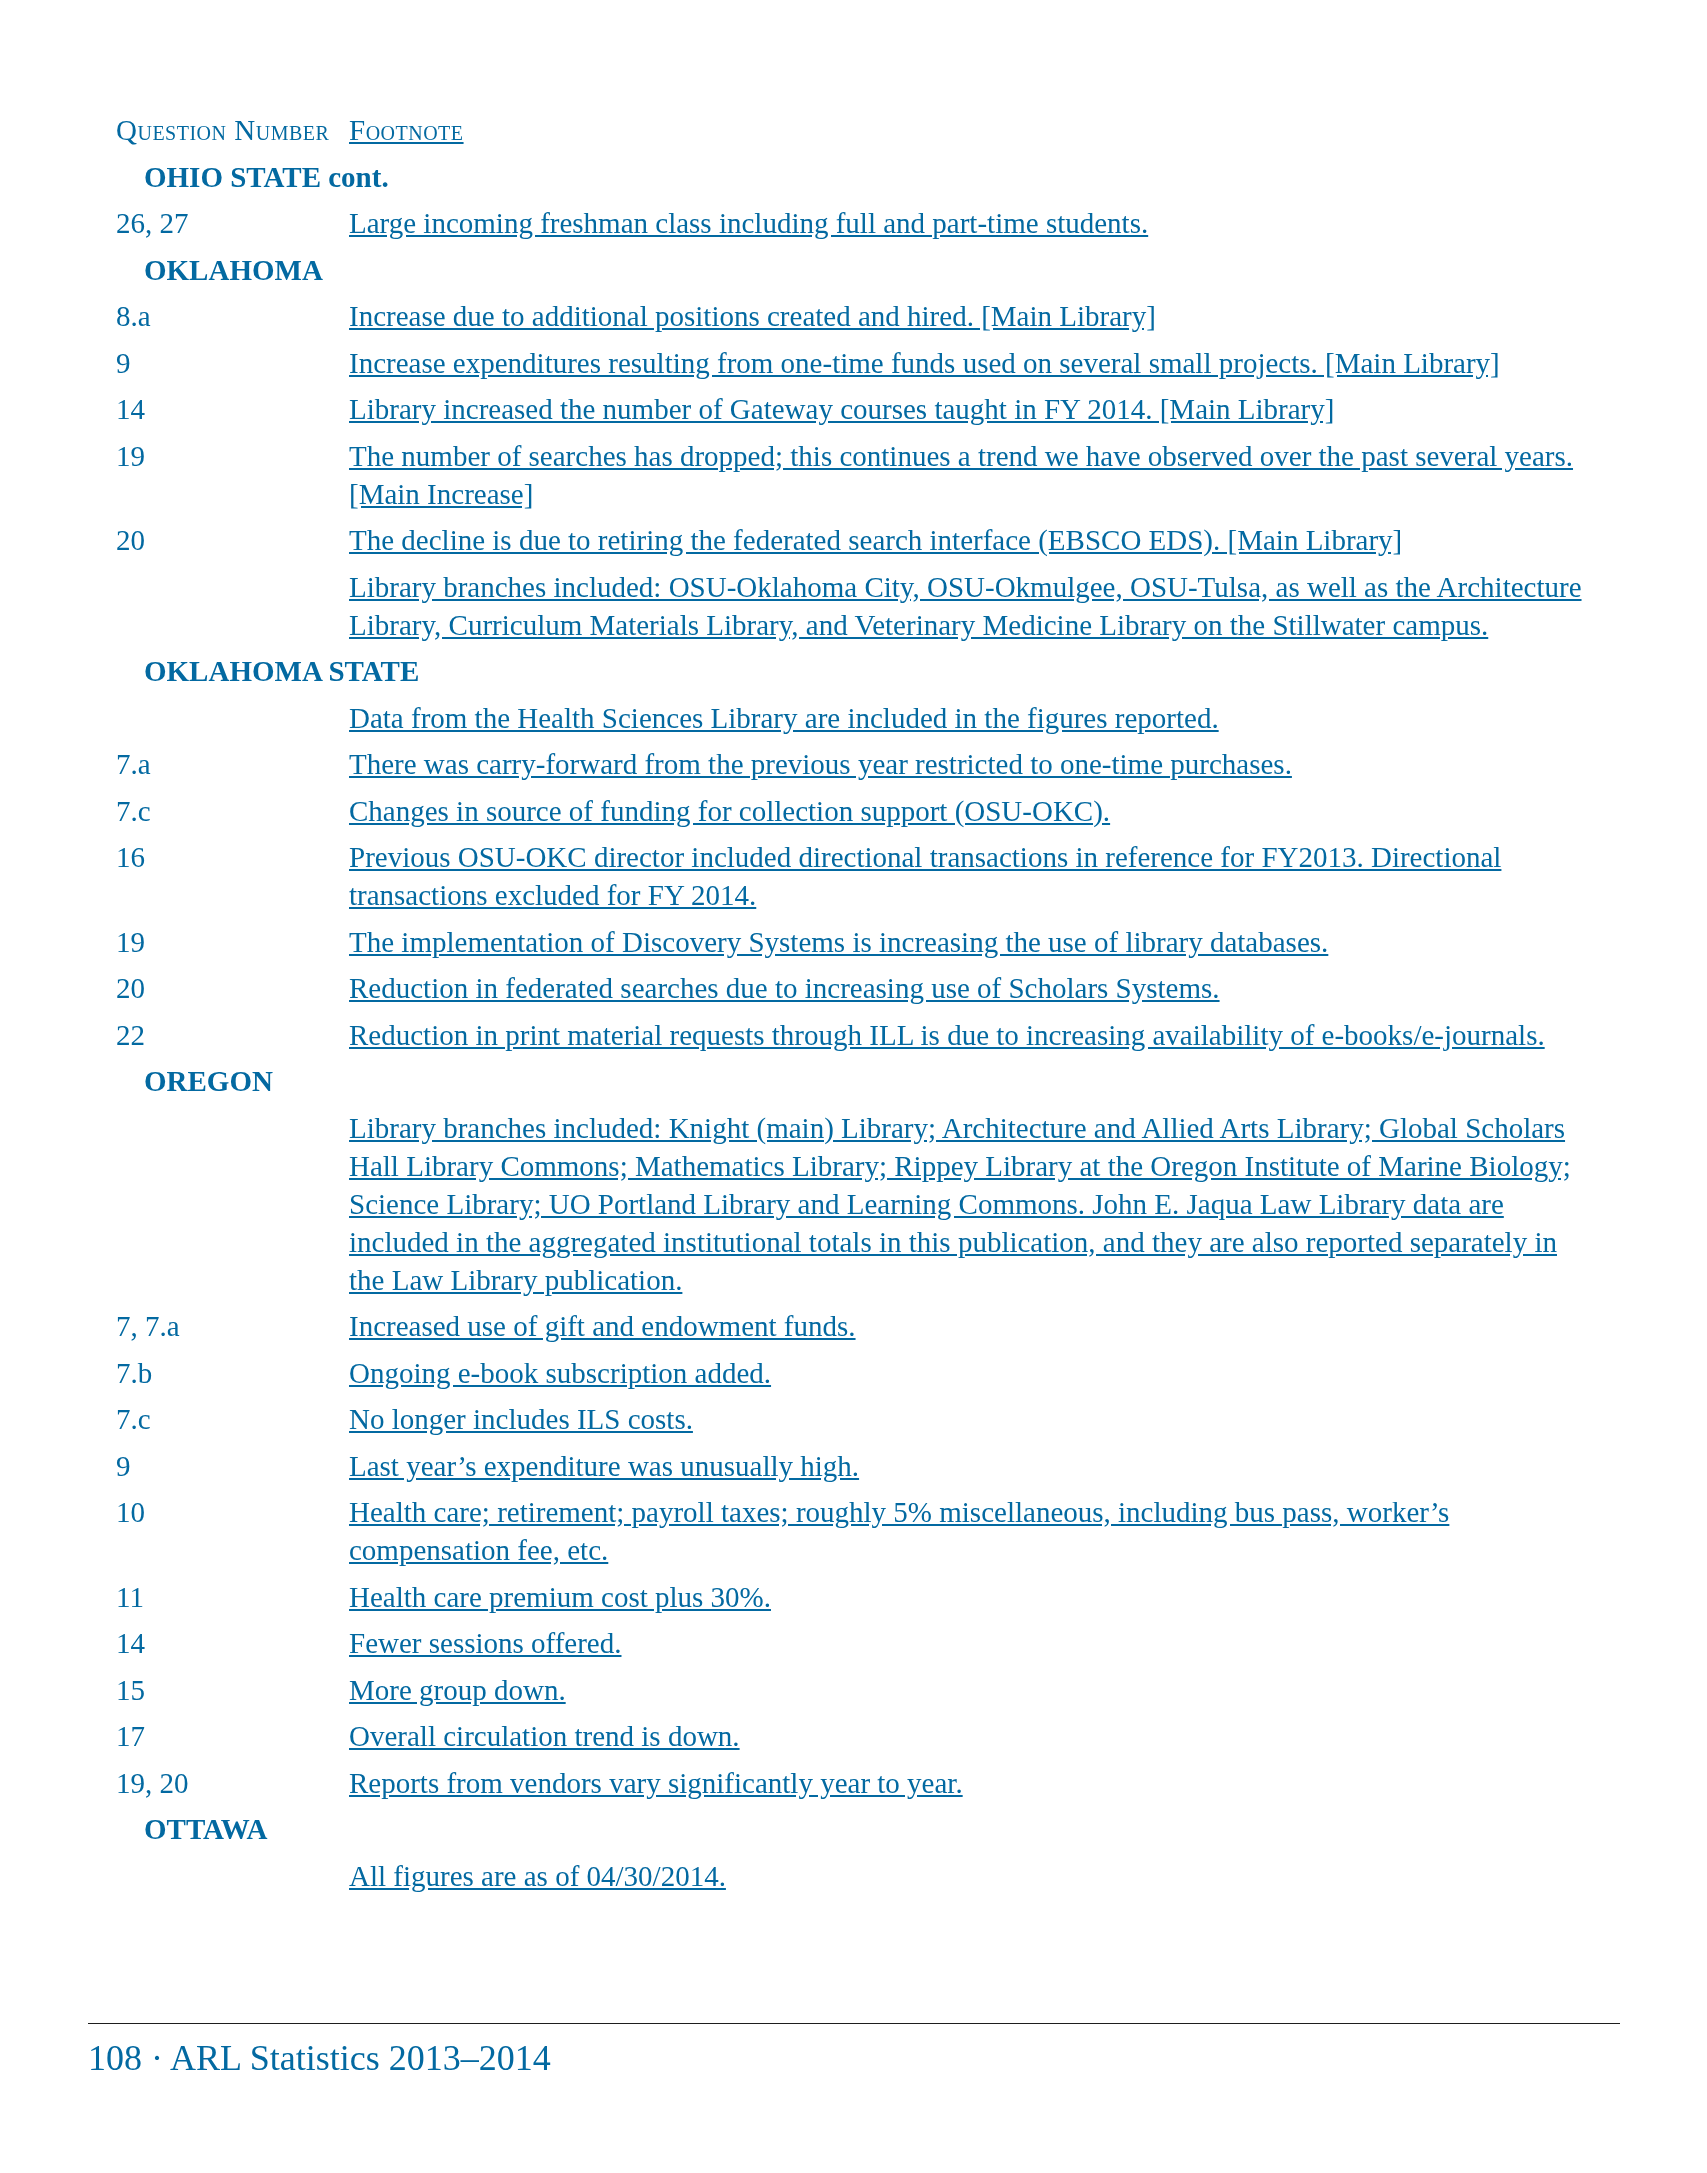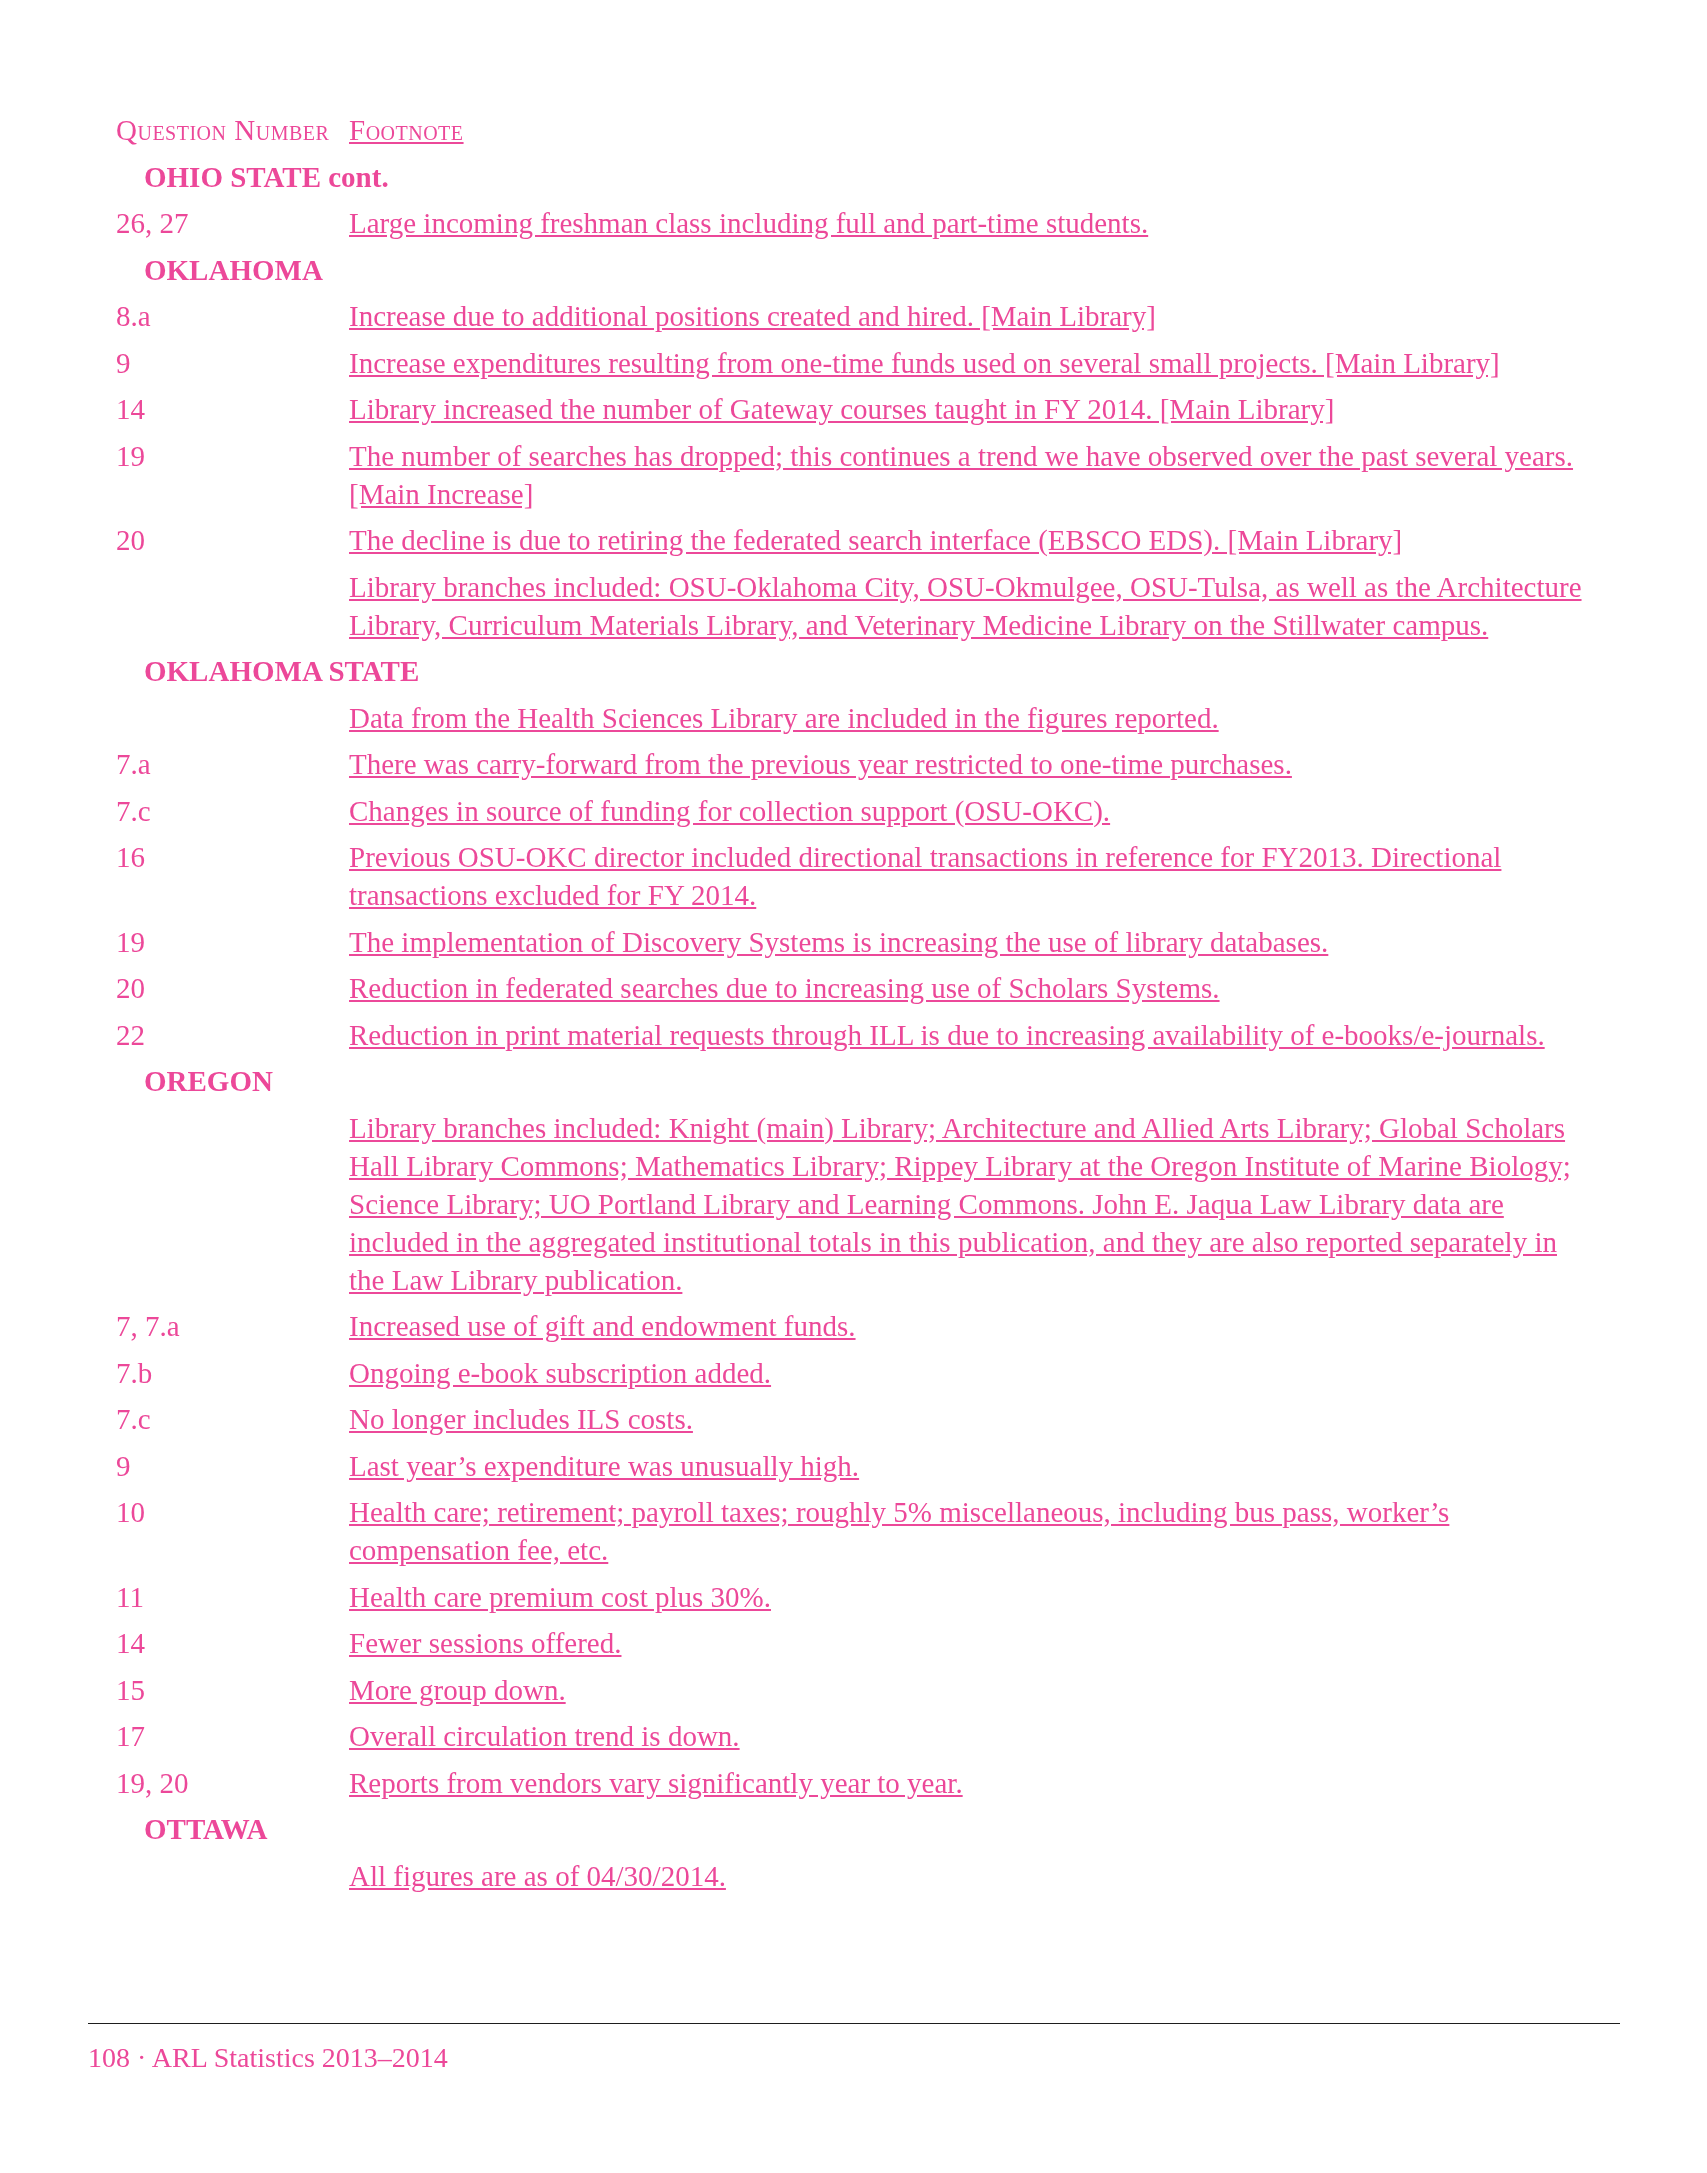--- a/index.html
+++ b/index.html
@@ -5,21 +5,21 @@
   html, body {
     margin: 0;
     padding: 0;
     background: #ffffff;
   }
   .page {
     position: relative;
     width: 1707px;
     height: 2173px;
     background: #ffffff;
-    color: #ec4899;
+    color: #0369a1;
     font-family: "Liberation Serif", "DejaVu Serif", serif;
     font-size: 29px;
     line-height: 38px;
     overflow: hidden;
   }
   .content {
     position: absolute;
     top: 111px;
     left: 116px;
     width: 1488px;
@@ -54,21 +54,21 @@
     left: 88px;
     top: 2023px;
     width: 1532px;
   }
   .footer-rule {
     border: none;
     border-top: 1.9px solid #1e1e1e;
     margin: 0 0 15px 0;
   }
   .footer-text {
-    font-size: 28px;
+    font-size: 36px;
   }
 </style>
 </head>
 <body>
 
 <div class="page">
   <div class="content">
 
     <div class="row header-row">
       <div class="qcol">Question Number</div>

